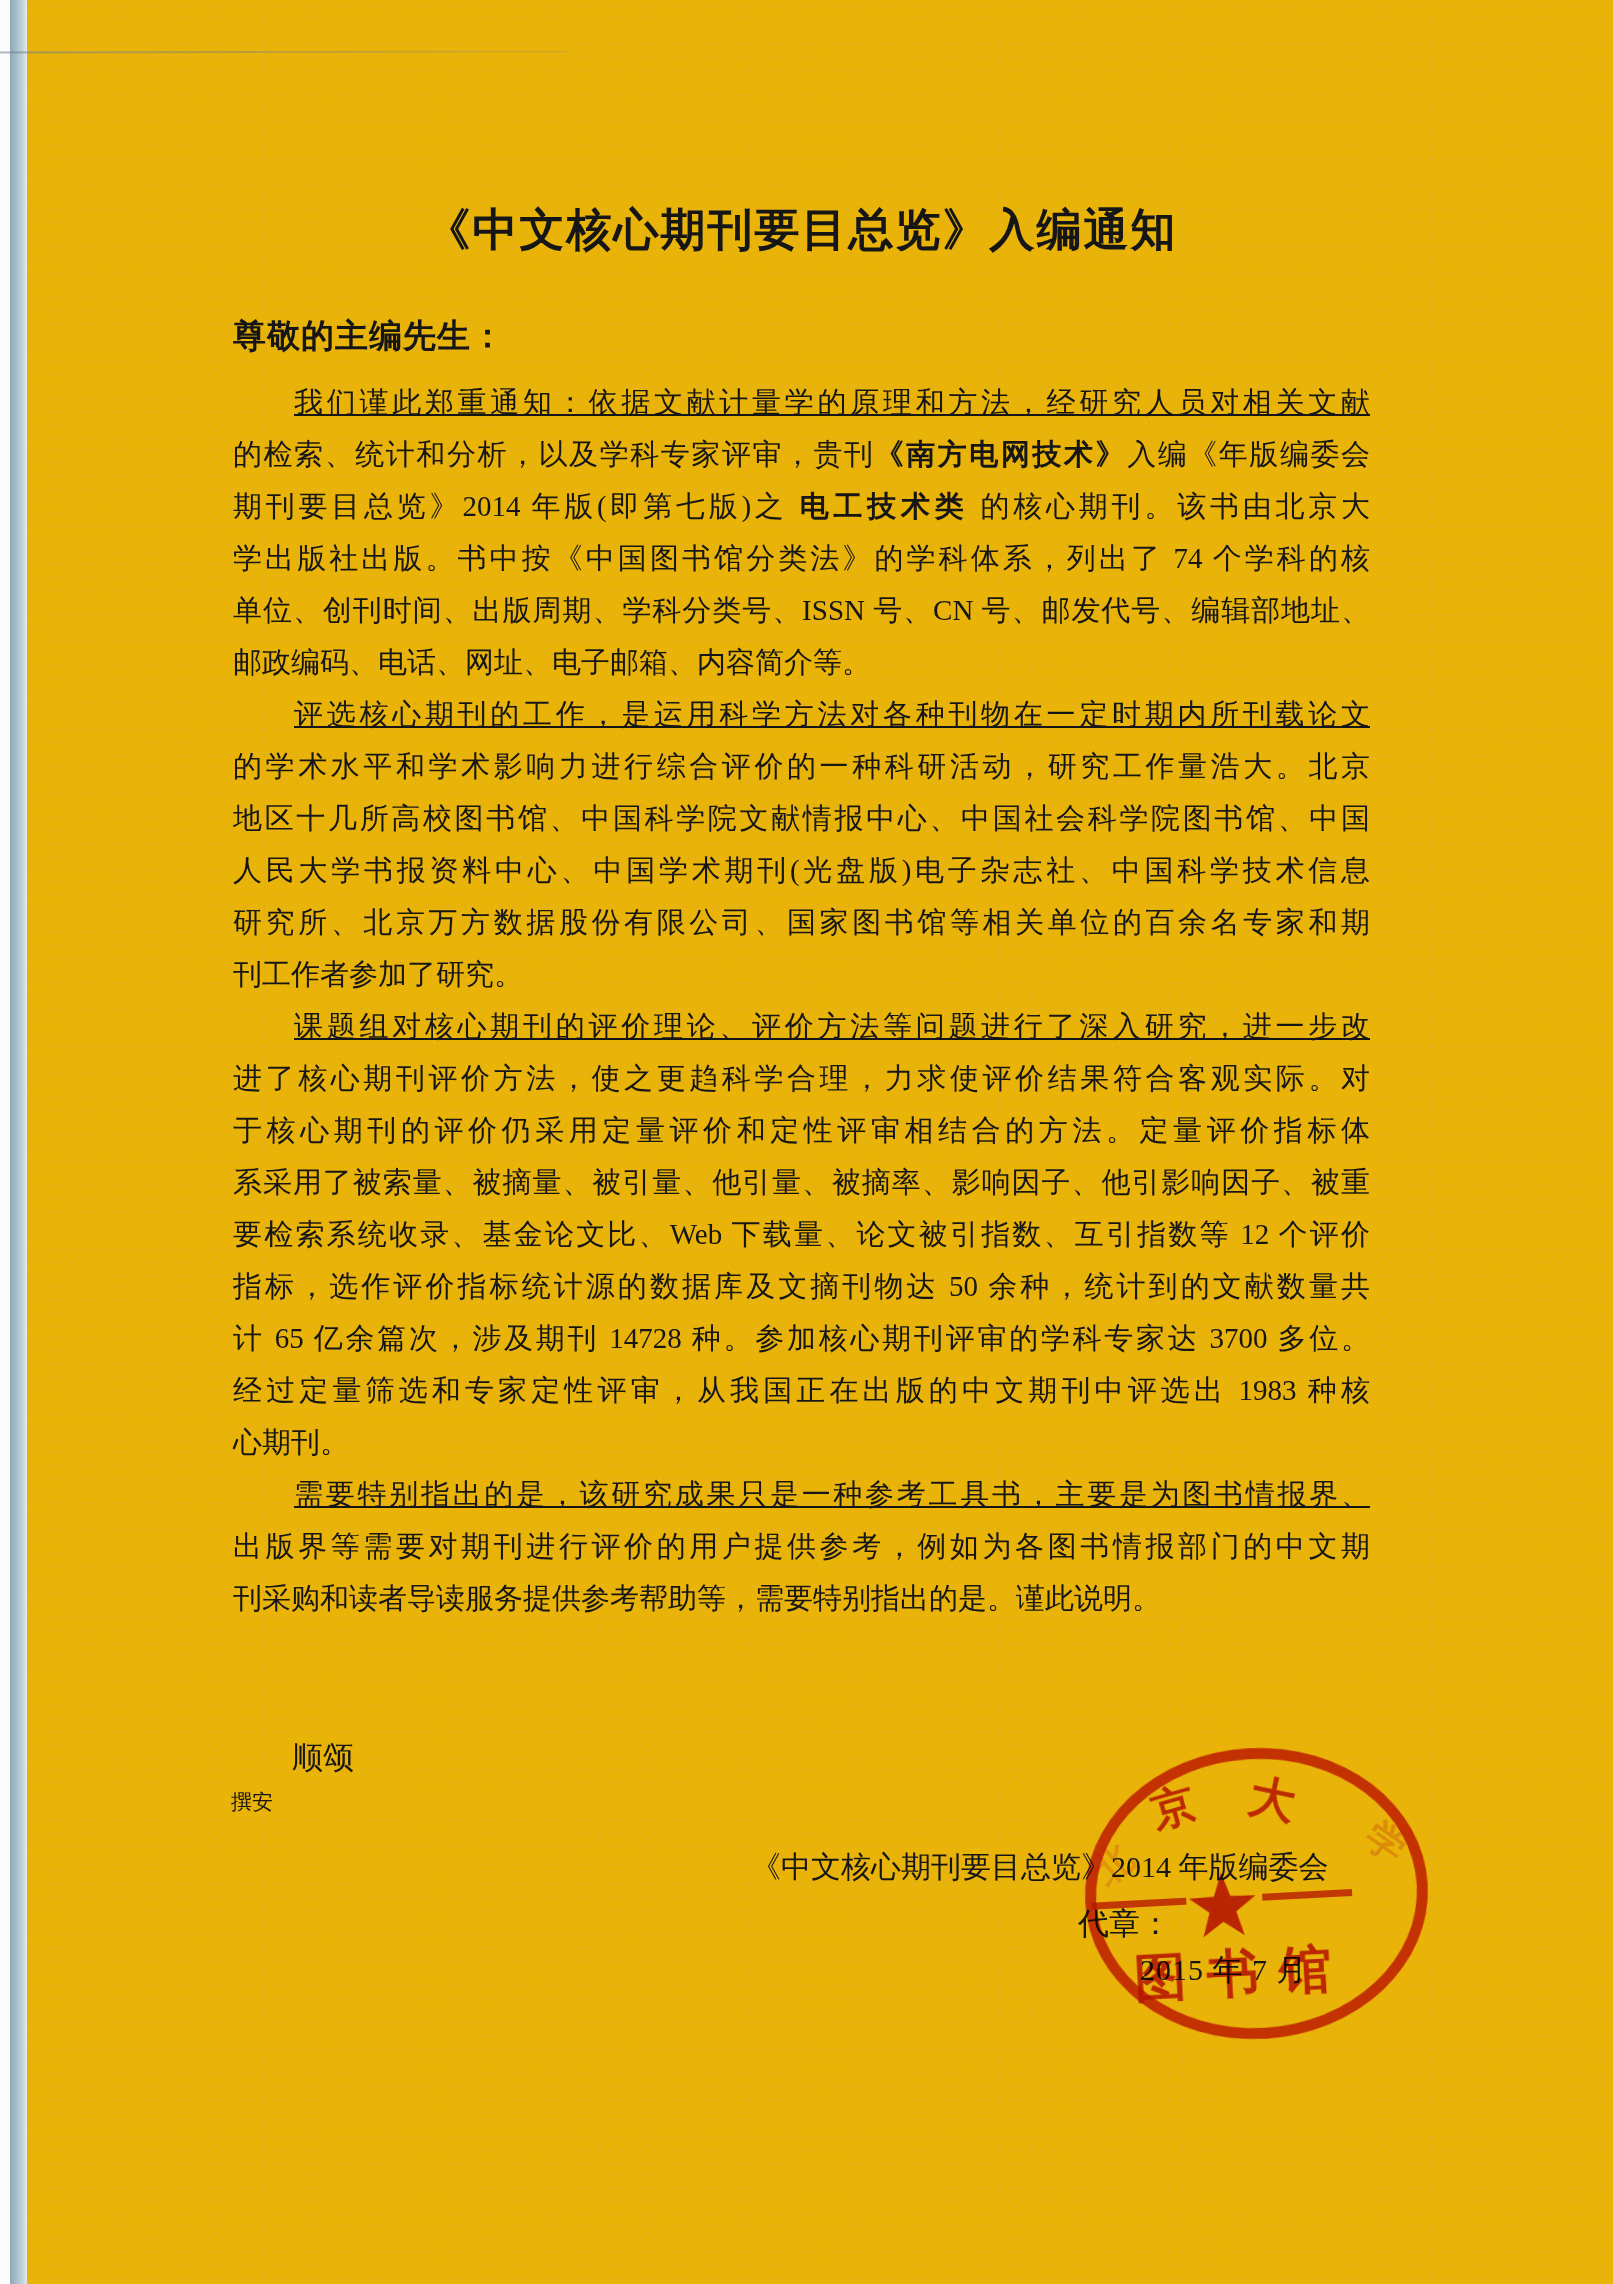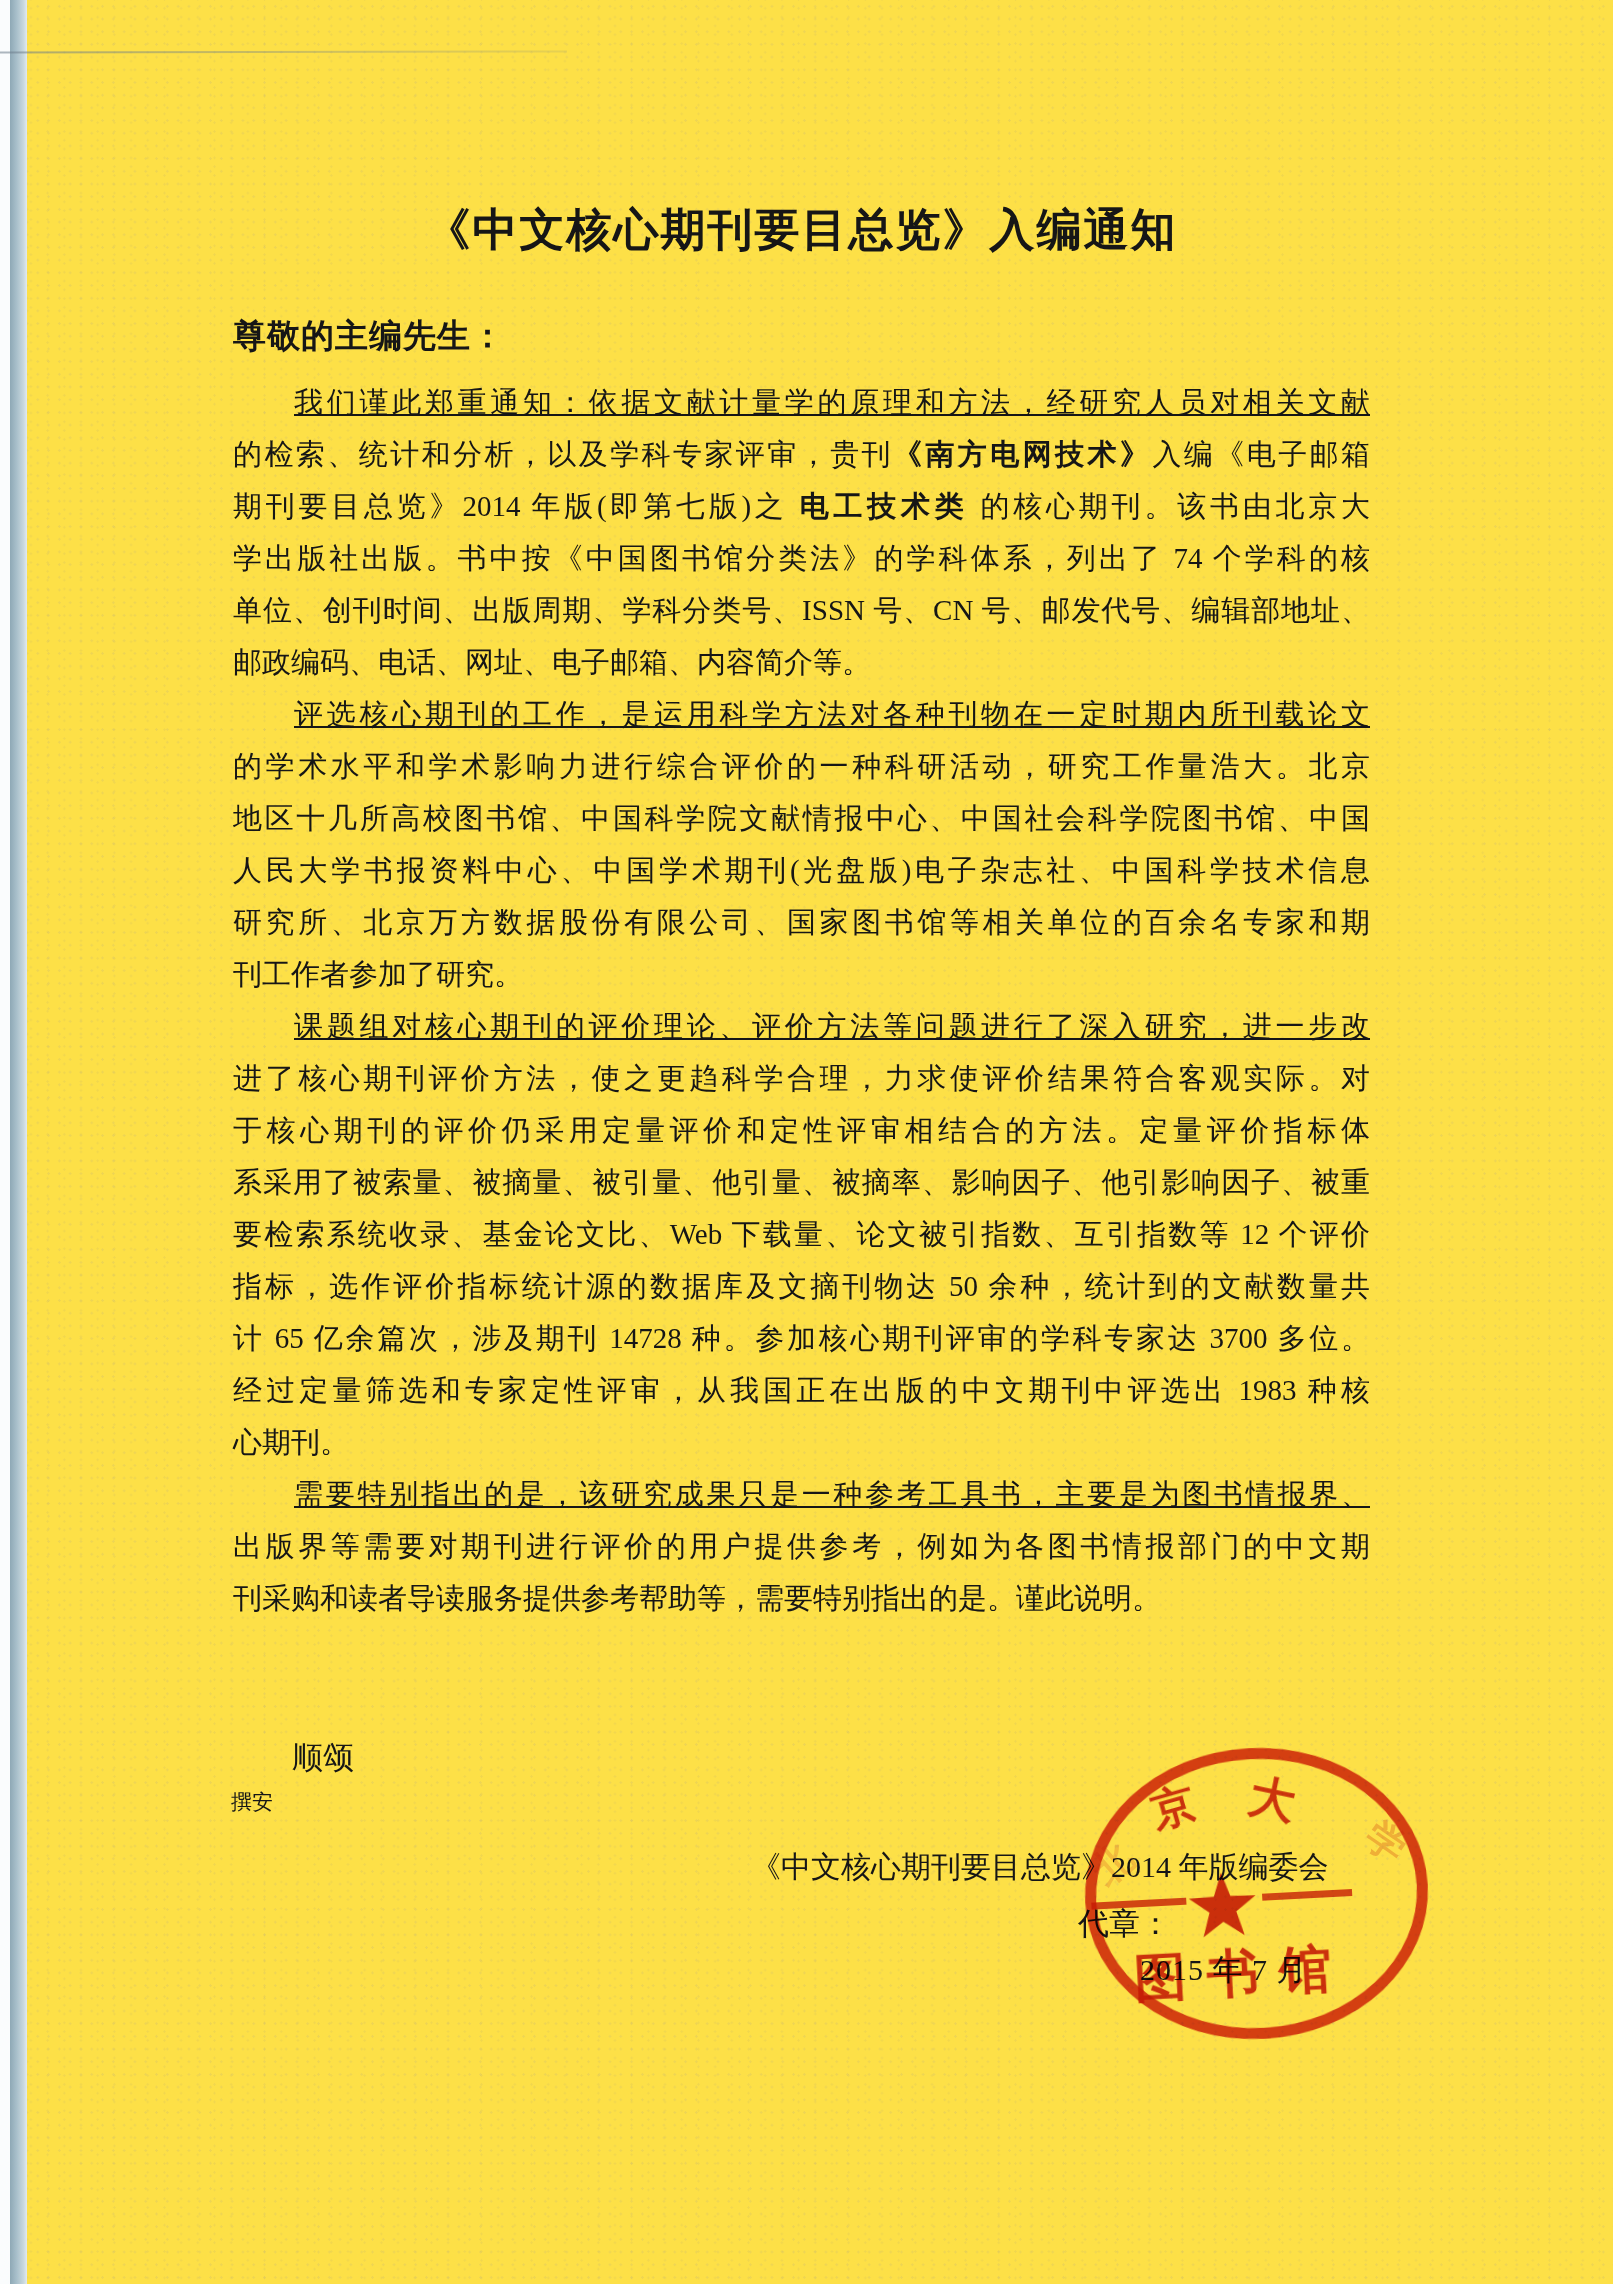--- a/index.html
+++ b/index.html
@@ -1,18 +1,18 @@
 <!DOCTYPE html>
 <html><head>
 <meta charset="utf-8">
 <style>
   html,body{margin:0;padding:0;background:#ffffff;}
   .page{
     position:relative;width:1613px;height:2285px;overflow:hidden;
-    background:#fde047;
+    background:#eab308;
     font-family:"Liberation Serif",serif;color:#161616;
   }
   .page::before{
     content:"";position:absolute;inset:0;pointer-events:none;
     background-image:radial-gradient(circle,rgba(178,166,132,.20) 1px,rgba(0,0,0,0) 1.4px),
                      radial-gradient(circle,rgba(160,150,120,.12) 1px,rgba(0,0,0,0) 1.4px);
     background-size:10.8px 12.7px,16.7px 8.8px;background-position:0 0,5.9px 3.9px;
   }
   .edge-white{position:absolute;left:0;top:0;width:9.8px;height:100%;background:#fafcfd;}
   .edge-strip{position:absolute;left:9.8px;top:0;width:17.6px;height:100%;
@@ -64,21 +64,21 @@
   <div class="edge-white"></div>
   <div class="edge-strip"></div>
   <div class="scan-line"></div>
 
   <div class="title">《中文核心期刊要目总览》入编通知</div>
   <div class="salutation">尊敬的主编先生：</div>
 
   <div class="letter-body">
       <div>
         <div class="line first j"><span>我们谨此郑重通知：依据文献计量学的原理和方法，经研究人员对相关文献</span></div>
-        <div class="line j"><span>的检索、统计和分析，以及学科专家评审，贵刊</span><b>《南方电网技术》</b><span>入编《电子邮箱</span></div>
+        <div class="line j"><span>的检索、统计和分析，以及学科专家评审，贵刊</span><b>《南方电网技术》</b><span>入编《年版编委会</span></div>
         <div class="line j"><span>期刊要目总览》2014 年版(即第七版)之</span><b> 电工技术类 </b><span>的核心期刊。该书由北京大</span></div>
         <div class="line j"><span>学出版社出版。书中按《中国图书馆分类法》的学科体系，列出了 74 个学科的核</span></div>
         <div class="line j"><span>单位、创刊时间、出版周期、学科分类号、ISSN 号、CN 号、邮发代号、编辑部地址、</span></div>
         <div class="line"><span>邮政编码、电话、网址、电子邮箱、内容简介等。</span></div>
       </div>
       <div>
         <div class="line first j"><span>评选核心期刊的工作，是运用科学方法对各种刊物在一定时期内所刊载论文</span></div>
         <div class="line j"><span>的学术水平和学术影响力进行综合评价的一种科研活动，研究工作量浩大。北京</span></div>
         <div class="line j"><span>地区十几所高校图书馆、中国科学院文献情报中心、中国社会科学院图书馆、中国</span></div>
         <div class="line j"><span>人民大学书报资料中心、中国学术期刊(光盘版)电子杂志社、中国科学技术信息</span></div>

